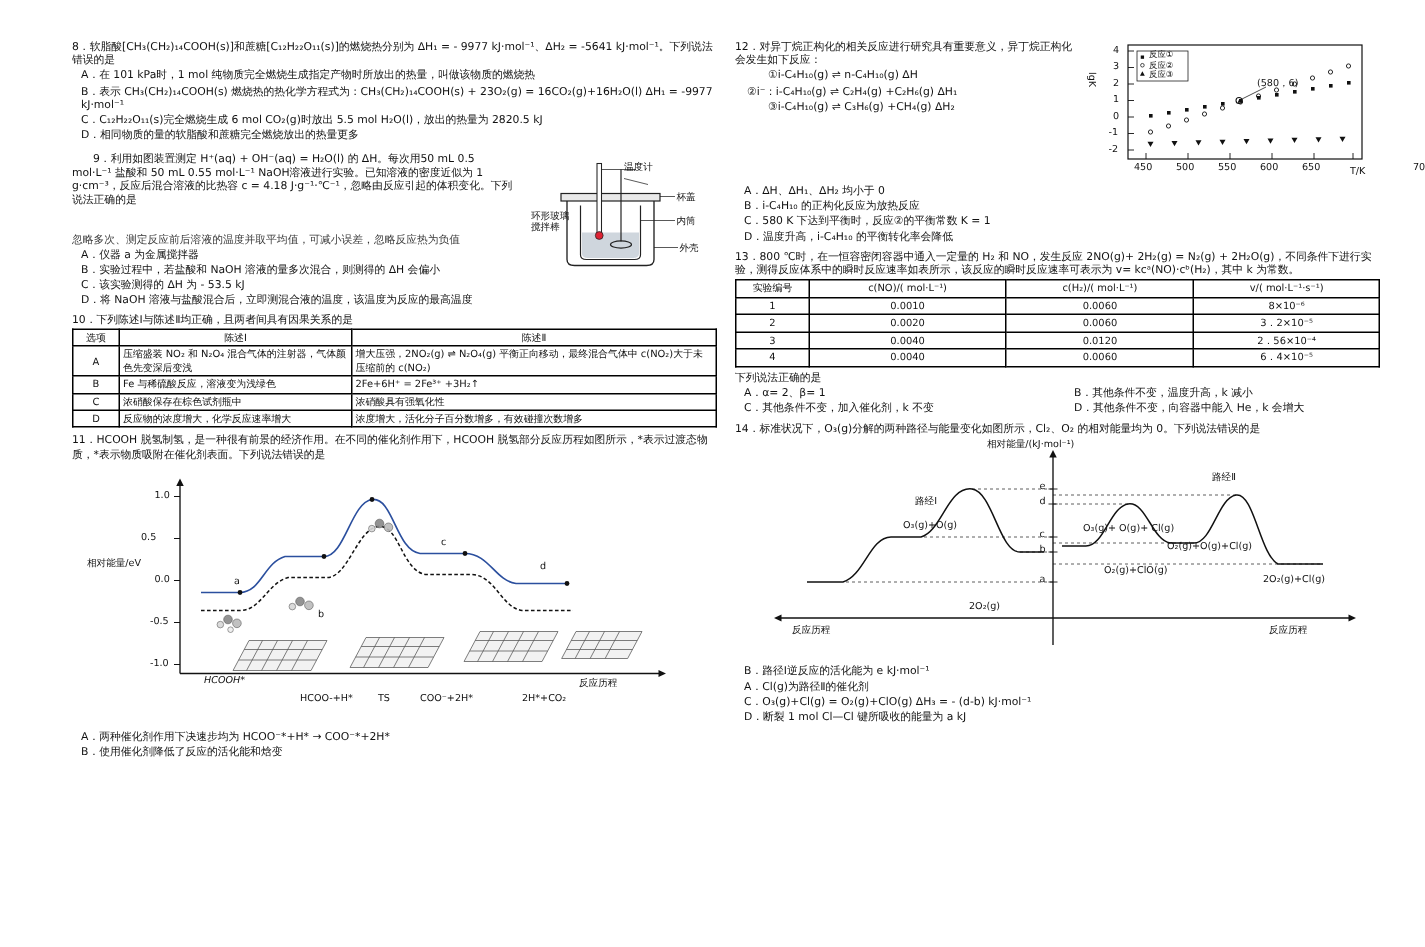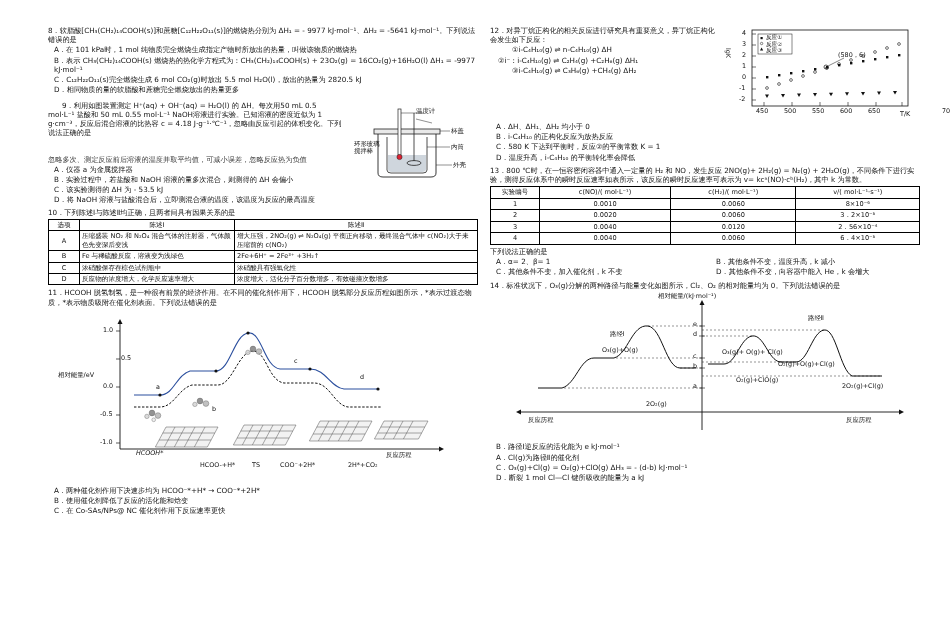--- a/index.html
+++ b/index.html
@@ -205,38 +205,37 @@
                 <line x1="0" y1="12" x2="44" y2="12"></line>
               <line x1="9" y1="0" x2="9" y2="18"></line>
                 <line x1="19" y1="0" x2="19" y2="18"></line>
               <line x1="29" y1="0" x2="29" y2="18"></line>
             </g>
           </g>
         </svg>
         <span class="ovl small" style="left:10px;top:62px;width:48px;">相对能量/eV</span>
         <span class="ovl small" style="left:338px;top:142px;">反应历程</span>
         <span class="ovl small" style="left:55px;top:17px;">1.0</span>
-        <span class="ovl small" style="left:73px;top:45px;">0.5</span>
+        <span class="ovl small" style="left:46px;top:45px;">0.5</span>
         <span class="ovl small" style="left:55px;top:73px;">0.0</span>
         <span class="ovl small" style="left:52px;top:101px;">-0.5</span>
         <span class="ovl small" style="left:52px;top:129px;">-1.0</span>
         <span class="ovl small" style="left:108px;top:74px;">a</span>
         <span class="ovl small" style="left:164px;top:96px;">b</span>
         <span class="ovl small" style="left:246px;top:48px;">c</span>
         <span class="ovl small" style="left:312px;top:64px;">d</span>
         <span class="ovl small" style="left:88px;top:140px;font-style:italic;">HCOOH*</span>
         <span class="ovl small" style="left:152px;top:152px;">HCOO-+H*</span>
         <span class="ovl small" style="left:204px;top:152px;">TS</span>
         <span class="ovl small" style="left:232px;top:152px;">COO⁻+2H*</span>
         <span class="ovl small" style="left:300px;top:152px;">2H*+CO₂</span>
       </div>
 
       <p class="opt" style="margin-top:2px;">A．两种催化剂作用下决速步均为 HCOO⁻*+H*  →  COO⁻*+2H*</p>
       <p class="opt">B．使用催化剂降低了反应的活化能和焓变</p>
-      <p class="opt">C．在 Co-SAs/NPs@ NC 催化剂作用下反应速率更快</p>
     </div>
   </div>
 
   <div class="col col-right">
 
     <div class="q">
       <div style="display:flex;gap:4px;align-items:flex-start;">
         <div style="width:228px;">
           <p>12．对异丁烷正构化的相关反应进行研究具有重要意义，异丁烷正构化会发生如下反应：</p>
           <p style="padding-left:22px;margin-top:1px;">①i-C₄H₁₀(g) ⇌ n-C₄H₁₀(g)   ΔH</p>

